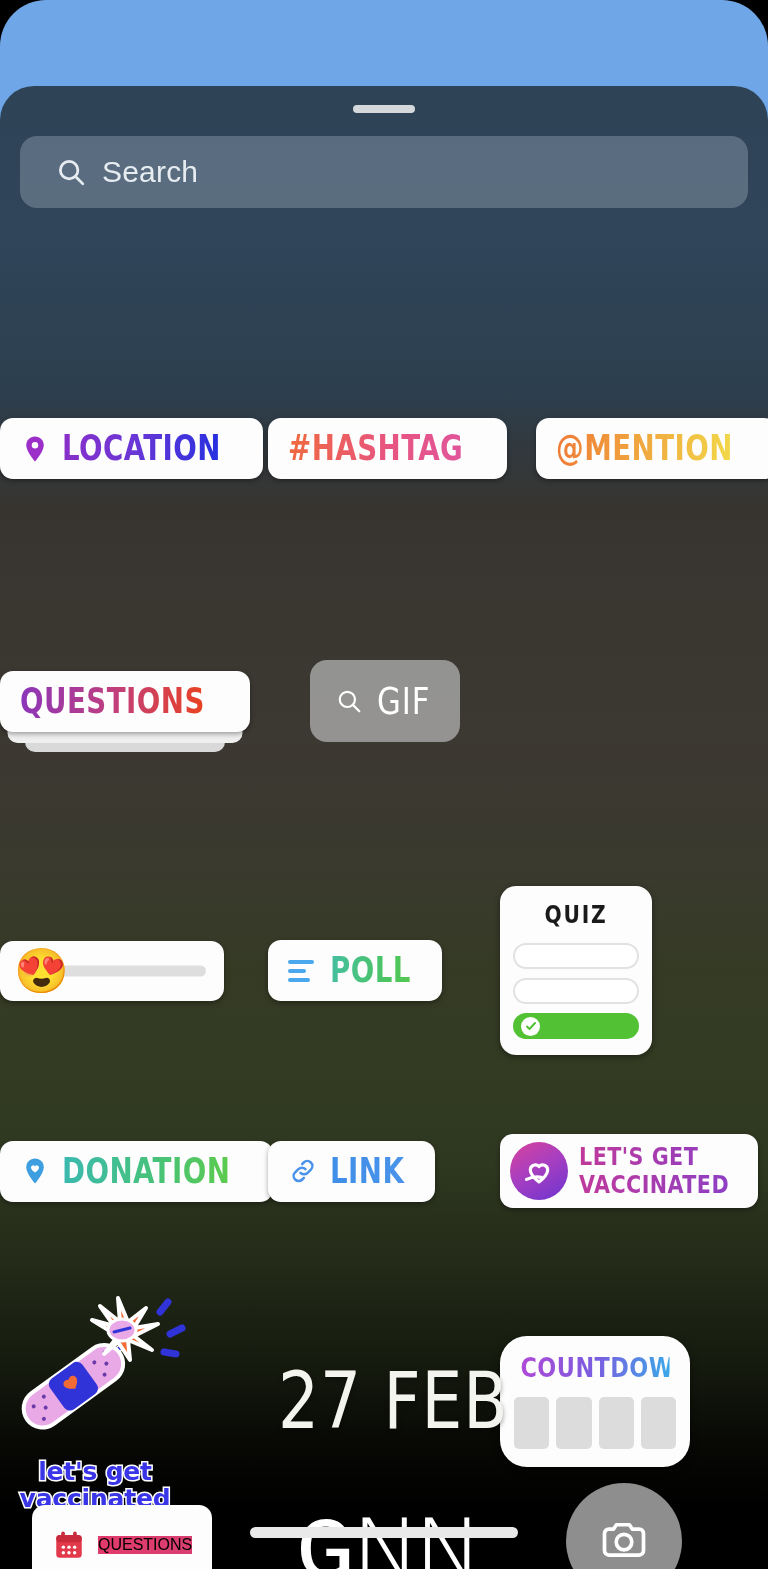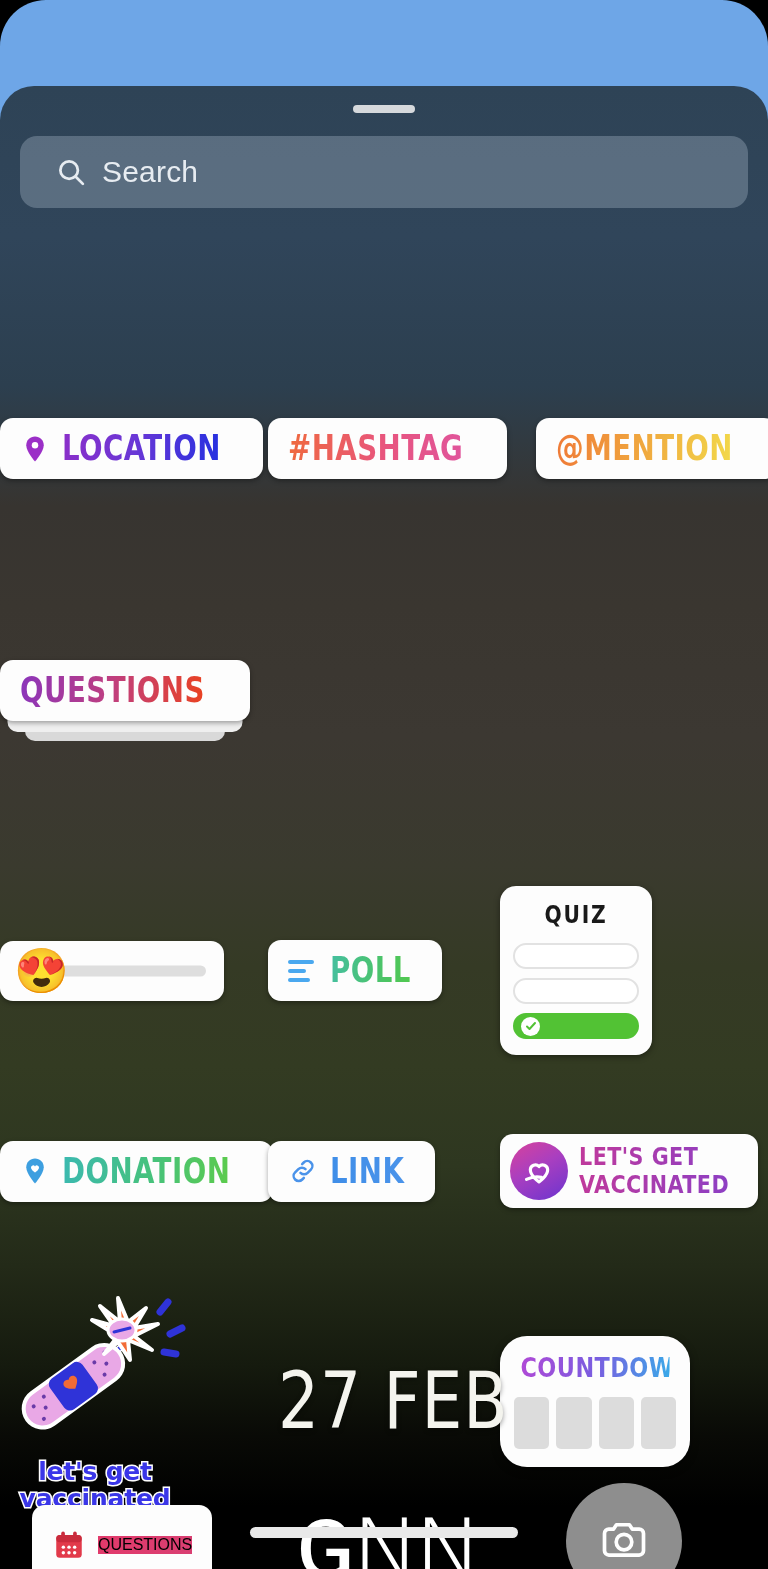--- a/index.html
+++ b/index.html
@@ -328,20 +328,29 @@
     </div>
 
     <div class="row" id="row-interactive">
       <div class="cell" id="cell-questions">
         <div class="questions-wrap">
           <div class="q-shadow2"></div>
           <div class="q-shadow1"></div>
           <div class="pill" style="position:relative;z-index:2">
             <span class="label g-questions">QUESTIONS</span>
           </div>
+        </div>
+      </div>
+      <div class="cell" id="cell-gif">
+        <div id="gif-chip">
+          <svg width="26" height="26" viewBox="0 0 24 24" fill="none" stroke="#ffffff" stroke-width="2">
+            <circle cx="10.5" cy="10.5" r="7"></circle>
+              <line x1="15.8" y1="15.8" x2="21.5" y2="21.5" stroke-linecap="round"></line>
+          </svg>
+          <span id="gif-label">GIF</span>
         </div>
       </div>
     </div>
 
     <div class="row" id="row-engagement">
       <div class="cell" id="cell-slider">
         <div id="emoji-slider">
           <div id="slider-track"></div>
           <div id="slider-knob-dot"></div>
           <span id="slider-emoji">😍</span>

